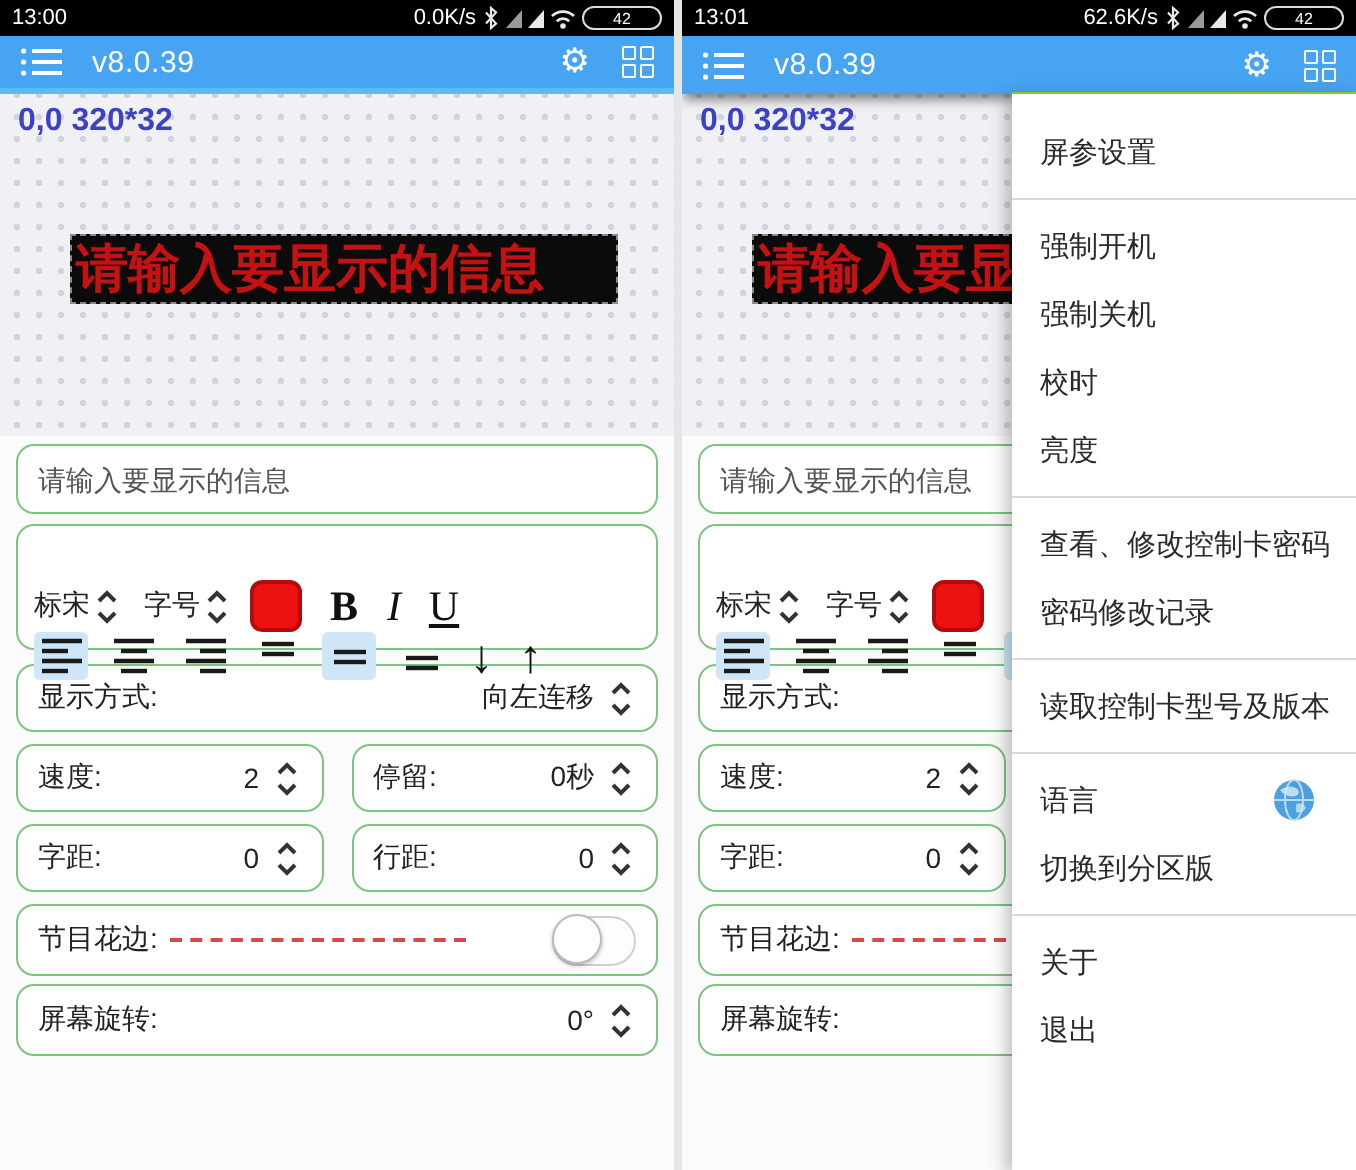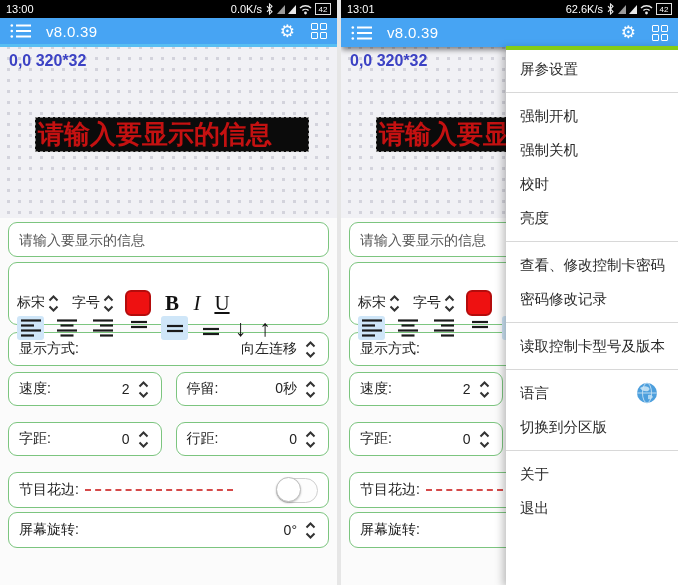--- a/index.html
+++ b/index.html
@@ -7,21 +7,21 @@
   .canvas { width:678px; height:585px; display:flex; background:#e6e6e6; }
   .phone { width:337px; height:585px; position:relative; overflow:hidden; background:#fbfbfb; }
   .phone + .phone { margin-left:4px; }
 
   
   .statusbar { height:18px; background:#000; color:#fff; display:flex; align-items:center;
                justify-content:space-between; padding:0 6px; font-size:11px; }
   .sb-right { display:flex; align-items:center; gap:3px; }
   .sig { width:0; height:0; border-left:8px solid transparent; border-bottom:9px solid #e8e8e8; }
   .sig.dim { border-bottom-color:#9a9a9a; }
-  .batt { width:16px; height:12px; border:1px solid #ddd; border-radius:0; display:flex;
+  .batt { width:40px; height:12px; border:1px solid #ddd; border-radius:6px; display:flex;
           align-items:center; justify-content:center; font-size:8px; color:#fff; }
 
   
   .appbar { height:29px; background:#47a4f3; display:flex; align-items:center; color:#fff;
             padding:12px 10px; position:relative; z-index:2; }
   .phone--left .appbar { height:29px; border-bottom:3px solid #58bef2; }
   .phone--right .appbar { box-shadow:0 4px 5px -1px rgba(0,0,0,.45); }
   .appbar-title { font-size:15px; margin-left:14px; letter-spacing:.3px; }
   .appbar-spacer { flex:1; }
   .gear { font-size:17px; margin-right:16px; cursor:pointer; }
@@ -58,34 +58,34 @@
          width:24px; text-align:center; }
   .b { font-weight:bold; }
   .i { font-style:italic; }
   .u { text-decoration:underline; }
   .al-ic { width:27px; height:24px; display:flex; align-items:center; justify-content:center;
            border-radius:3px; }
   .al-ic.hl { background:#cfe6f8; }
   .arrow { font-size:23px; color:#111; line-height:1; padding:0 2px; }
 
   .row { height:34px; margin-bottom:6px; }
-  .row-split { display:flex; gap:14px; margin-bottom:16px; }
+  .row-split { display:flex; gap:14px; margin-bottom:6px; }
   .row-split .gbox { flex:1; height:34px; }
   .row-end { margin-left:auto; display:flex; align-items:center; gap:6px; }
   .row-tall { height:36px; }
   .row-last { margin-bottom:0; }
   .red-dash { width:148px; border-top:2px dashed #d64a4a; margin-left:6px; }
   .toggle { width:42px; height:25px; border:1.5px solid #cfcfcf; border-radius:13px; position:relative;
             background:#fdfdfd; margin-left:auto; }
   .toggle .thumb { position:absolute; left:-1px; top:-1.5px; width:25px; height:25px; background:#fff;
                    border:1.5px solid #bdbdbd; border-radius:50%; box-shadow:0 1px 2px rgba(0,0,0,.25); }
 
   
   .menu { position:absolute; left:165px; top:46px; right:0; bottom:0; background:#fff; z-index:3;
-          box-shadow:-3px 2px 8px rgba(0,0,0,.25); border-top:4px solid #84cc16; padding-top:2px; }
+          box-shadow:-3px 2px 8px rgba(0,0,0,.25); border-top:1px solid #84cc16; padding-top:12px; }
   .menu-item { height:34px; display:flex; align-items:center; padding:0 14px; font-size:14.5px;
                color:#2a2a2a; white-space:nowrap; }
   .menu-div { border-top:1px solid #d8d8d8; margin:6px 0; }
   .globe { margin-left:auto; margin-right:6px; }
 </style>
 </head>
 <body>
 
 <div class="canvas">
 

